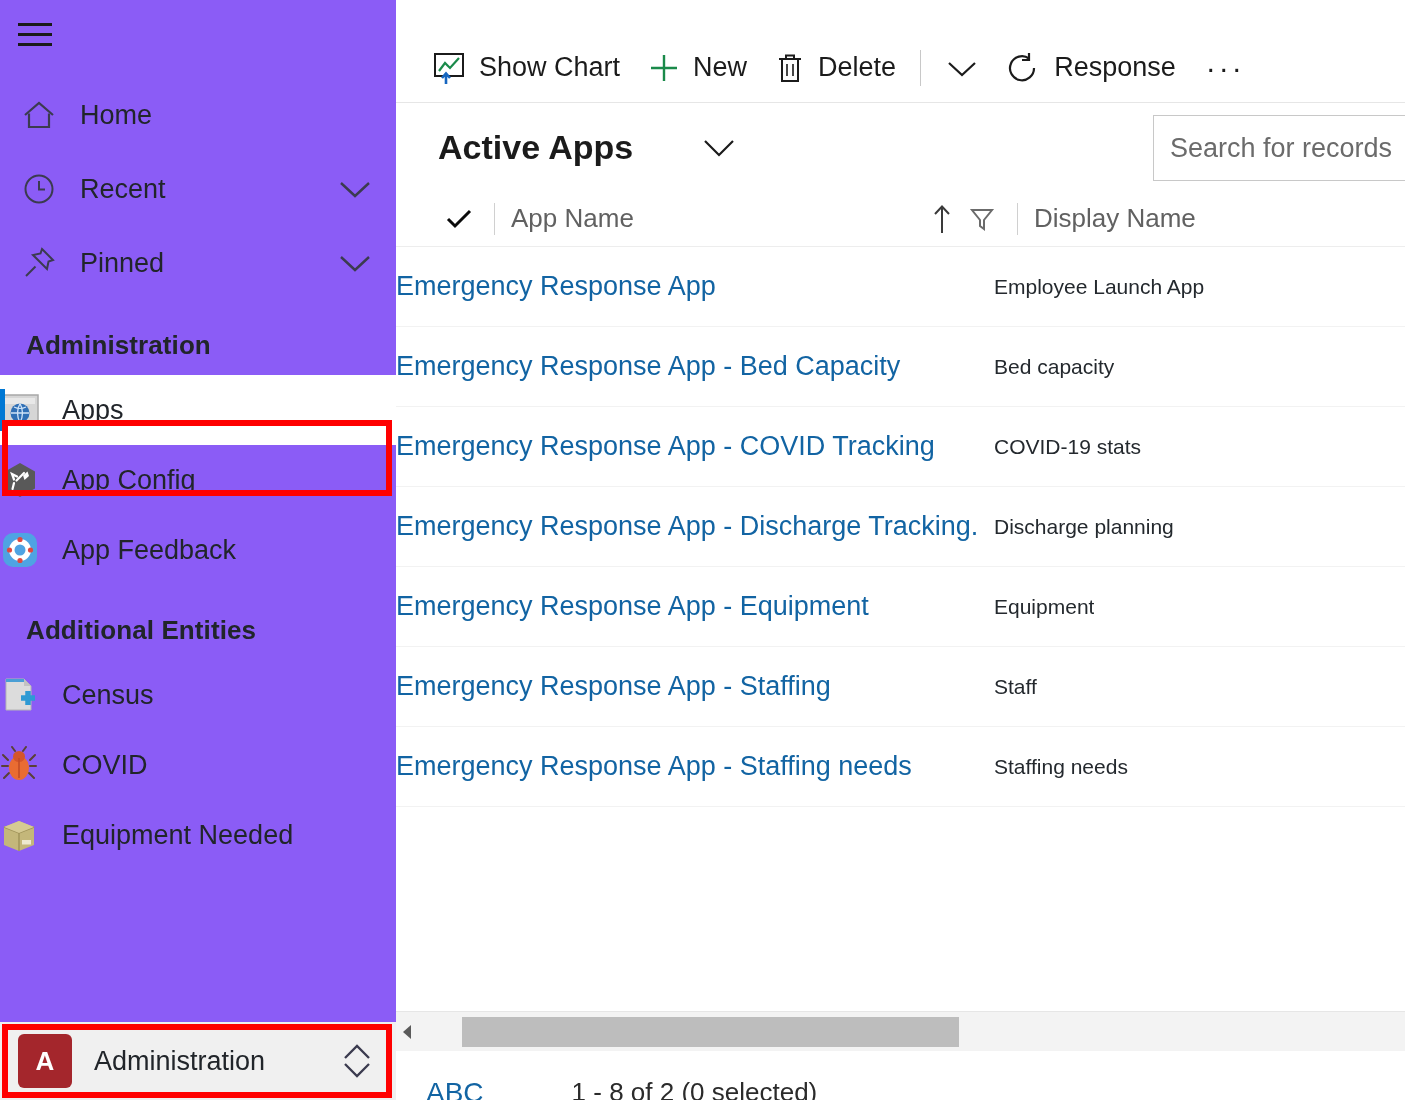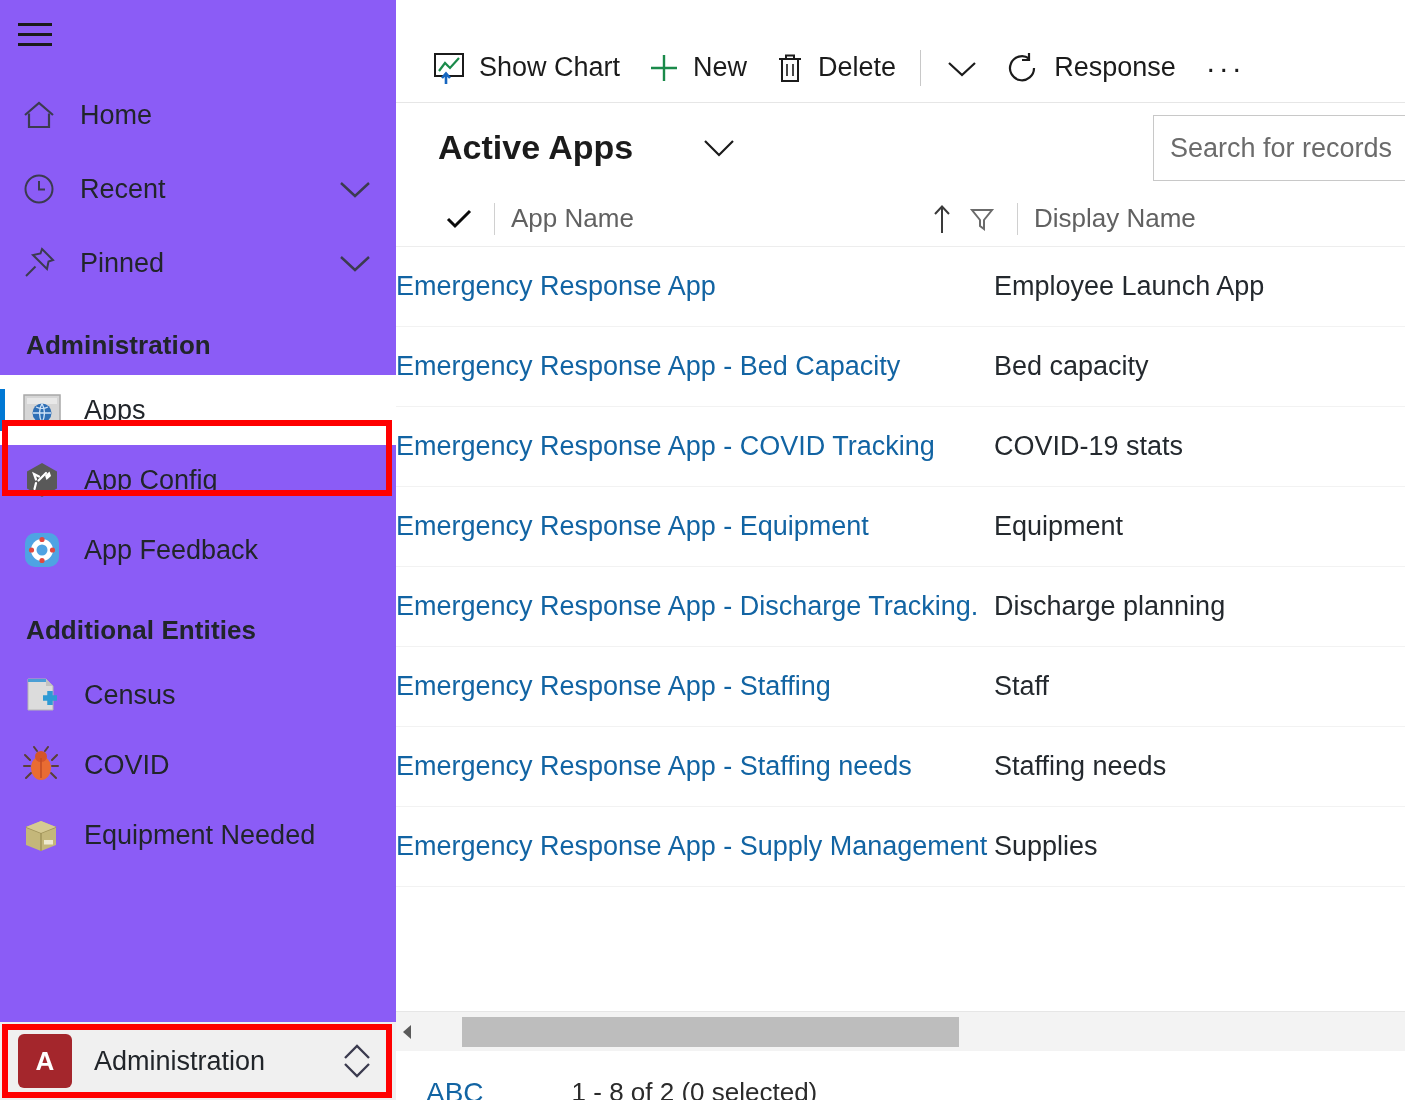--- a/index.html
+++ b/index.html
@@ -46,21 +46,21 @@
   }
   .nav-item .chev { margin-left: auto; }
 
   .section-head {
     font-size: 26px; font-weight: 700; color: #21252a;
     padding: 30px 0 14px 26px;
     letter-spacing: .1px;
   }
   .ent-item {
     height: 70px; display: flex; align-items: center;
-    padding-left: 22px; cursor: pointer; position: relative;
+    cursor: pointer; position: relative;
   }
   .ent-item .ico { width: 42px; flex:0 0 42px; display:flex; align-items:center; }
   .ent-item .label {
     font-size: 27px; color: #21252a; margin-left: 20px; white-space: nowrap;
   }
   .ent-item.selected { background:#ffffff; }
   .ent-item.selected::before {
     content:""; position:absolute; left:0; top:14px; bottom:14px;
     width:5px; background:#0078d4;
   }
@@ -175,21 +175,21 @@
     cursor: pointer;
     background: #ffffff;
   }
   .row .c1 {
     width: 598px; flex: 0 0 598px;
     font-size: 27px; color: #1264a3;
     white-space: nowrap; overflow: hidden;
     padding-right: 10px;
   }
   .row .c2 {
-    font-size: 27px; color: #24292e;
+    font-size: 21px; color: #24292e;
     white-space: nowrap; overflow: hidden;
   }
 
   .hscroll-area {
     height: 40px; flex: 0 0 40px;
     border-top: 1px solid #e6e6e6;
     background: #f3f3f3;
     display: flex; align-items: center;
     position: relative;
   }
@@ -477,38 +477,34 @@
       </div>
       <div class="row">
         <div class="c1">Emergency Response App - Bed Capacity</div>
         <div class="c2">Bed capacity</div>
       </div>
       <div class="row">
         <div class="c1">Emergency Response App - COVID Tracking</div>
         <div class="c2">COVID-19 stats</div>
       </div>
       <div class="row">
+        <div class="c1">Emergency Response App - Discharge Tracking.</div>
+        <div class="c2">Discharge planning</div>
+      </div>
+      <div class="row">
         <div class="c1">Emergency Response App - Equipment</div>
         <div class="c2">Equipment</div>
       </div>
       <div class="row">
-        <div class="c1">Emergency Response App - Discharge Tracking.</div>
-        <div class="c2">Discharge planning</div>
-      </div>
-      <div class="row">
         <div class="c1">Emergency Response App - Staffing</div>
         <div class="c2">Staff</div>
       </div>
       <div class="row">
         <div class="c1">Emergency Response App - Staffing needs</div>
         <div class="c2">Staffing needs</div>
-      </div>
-      <div class="row">
-        <div class="c1">Emergency Response App - Supply Management</div>
-        <div class="c2">Supplies</div>
       </div>
     </div>
 
     <div class="hscroll-area">
       <div class="hs-arrow">
         <svg width="14" height="18" viewBox="0 0 14 18">
           <path d="M11 2 L3 9 L11 16 Z" fill="#5a5a5a"></path>
         </svg>
       </div>
       <div class="hs-track">

